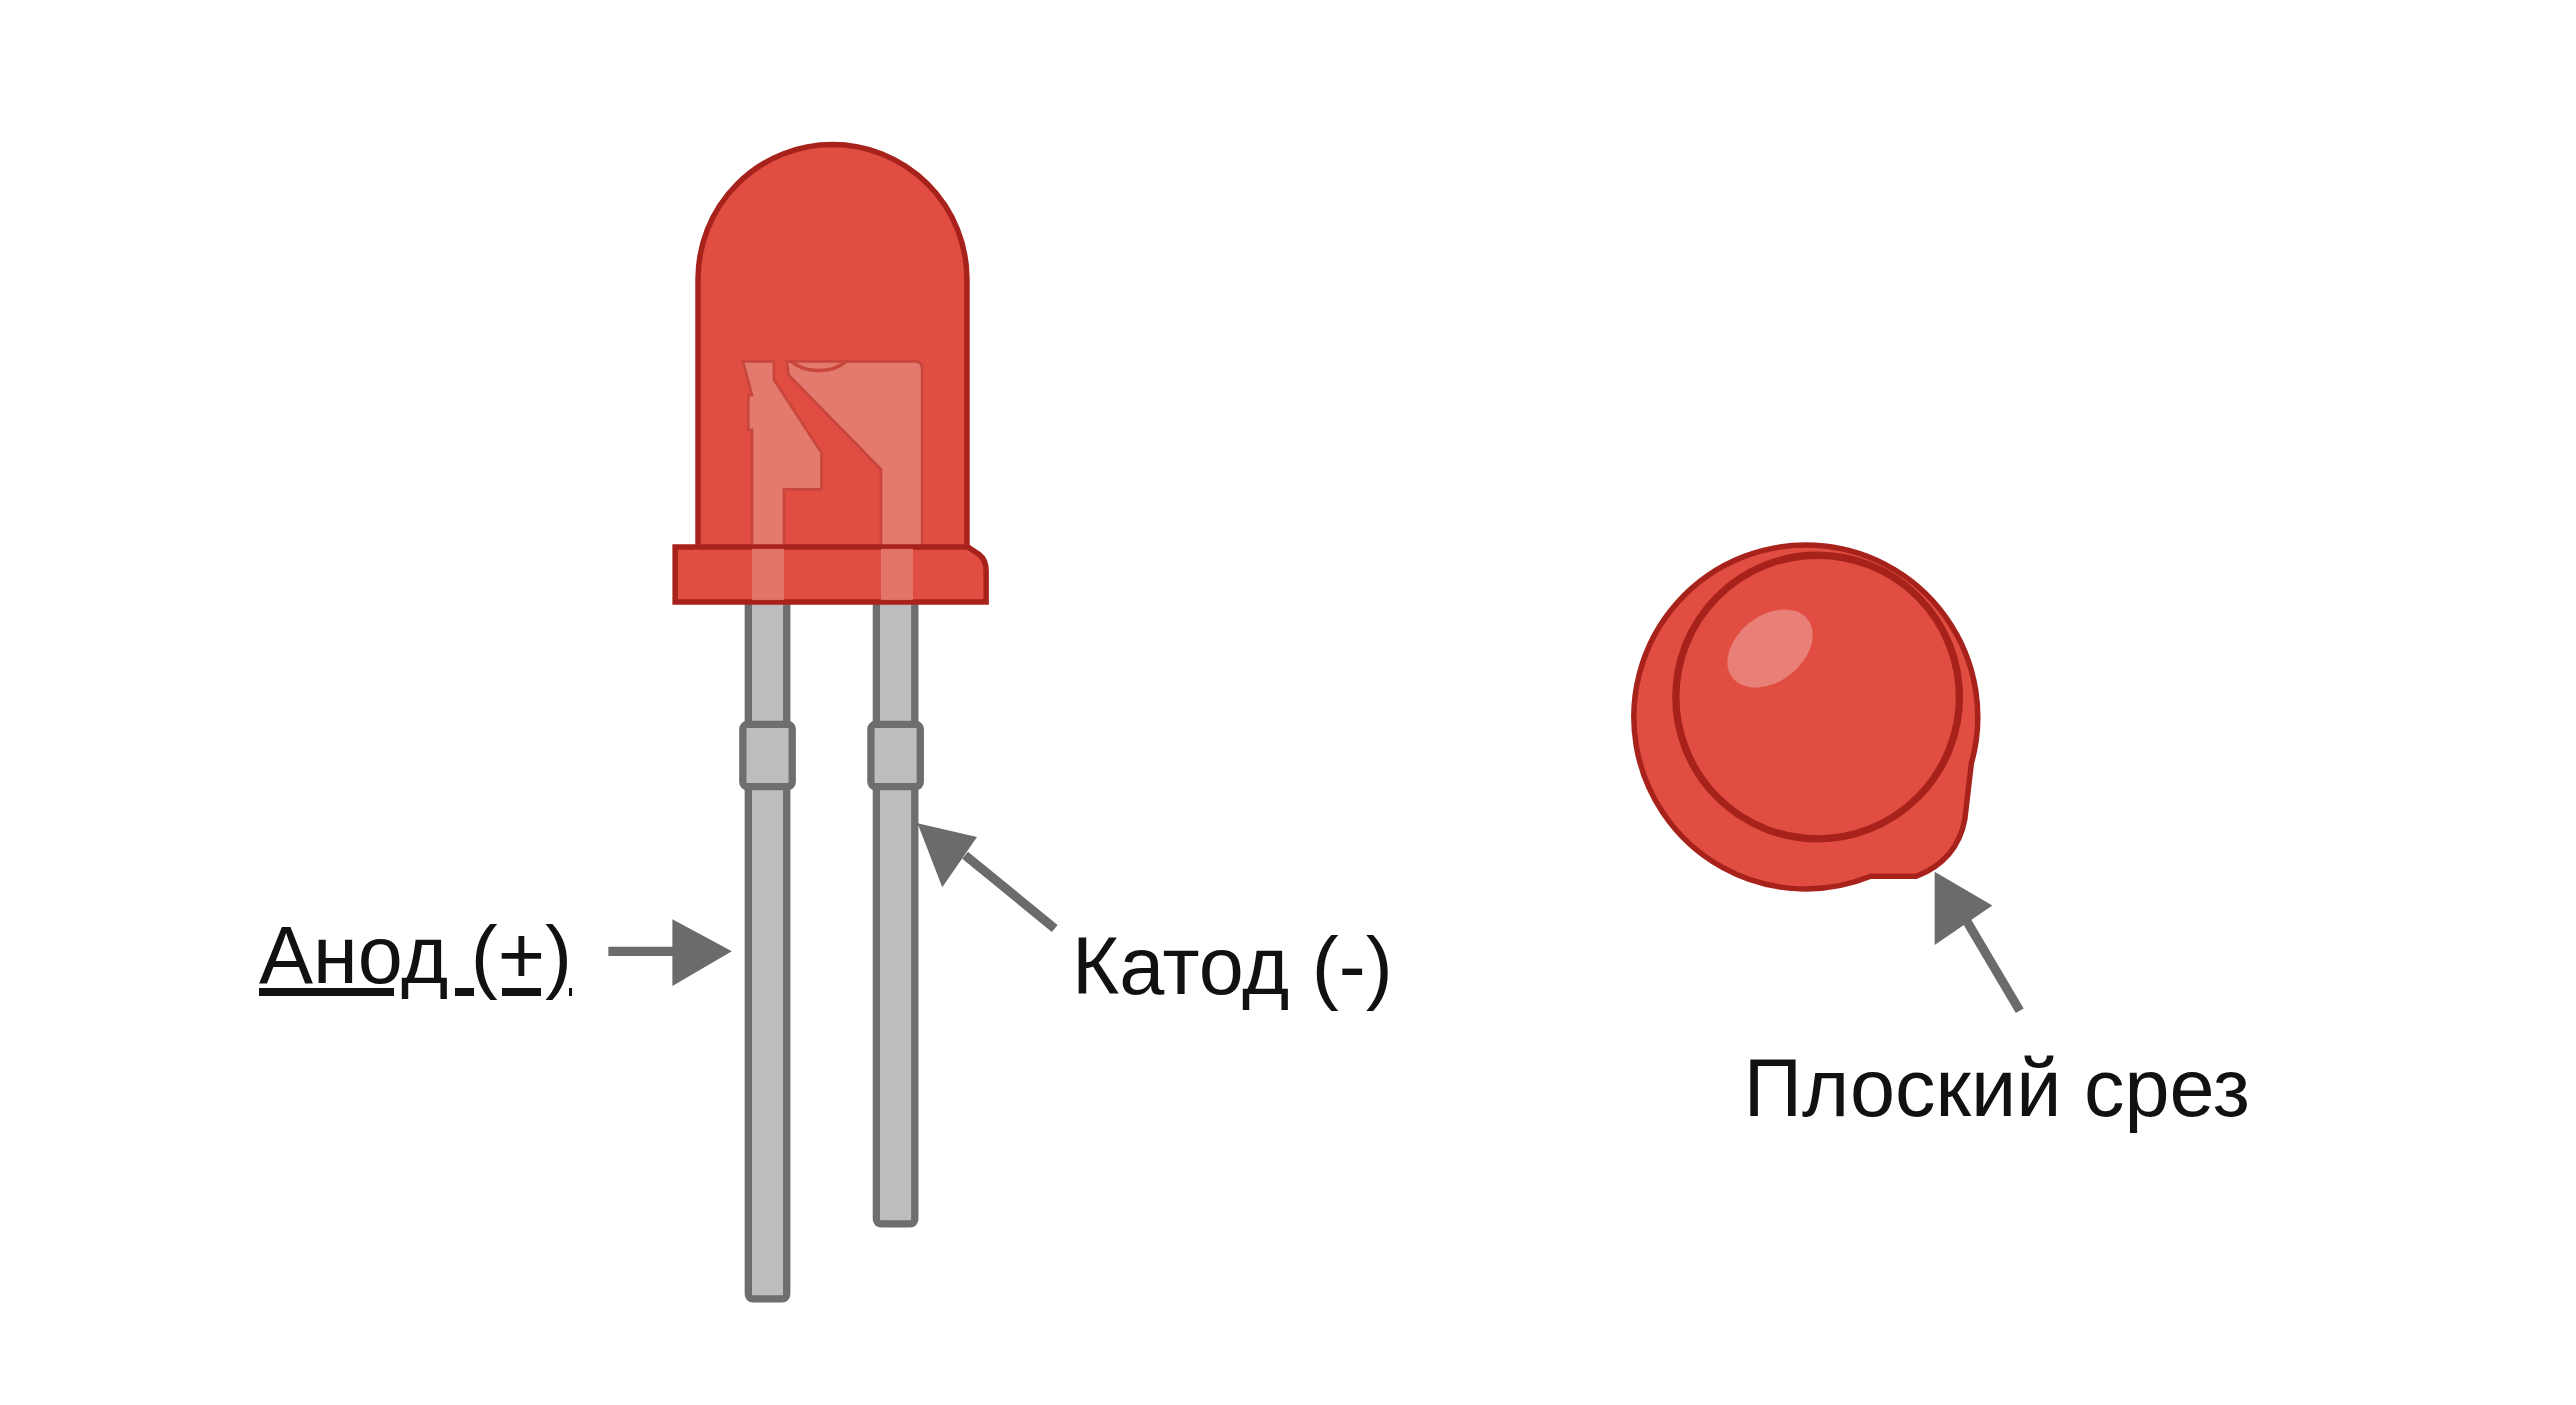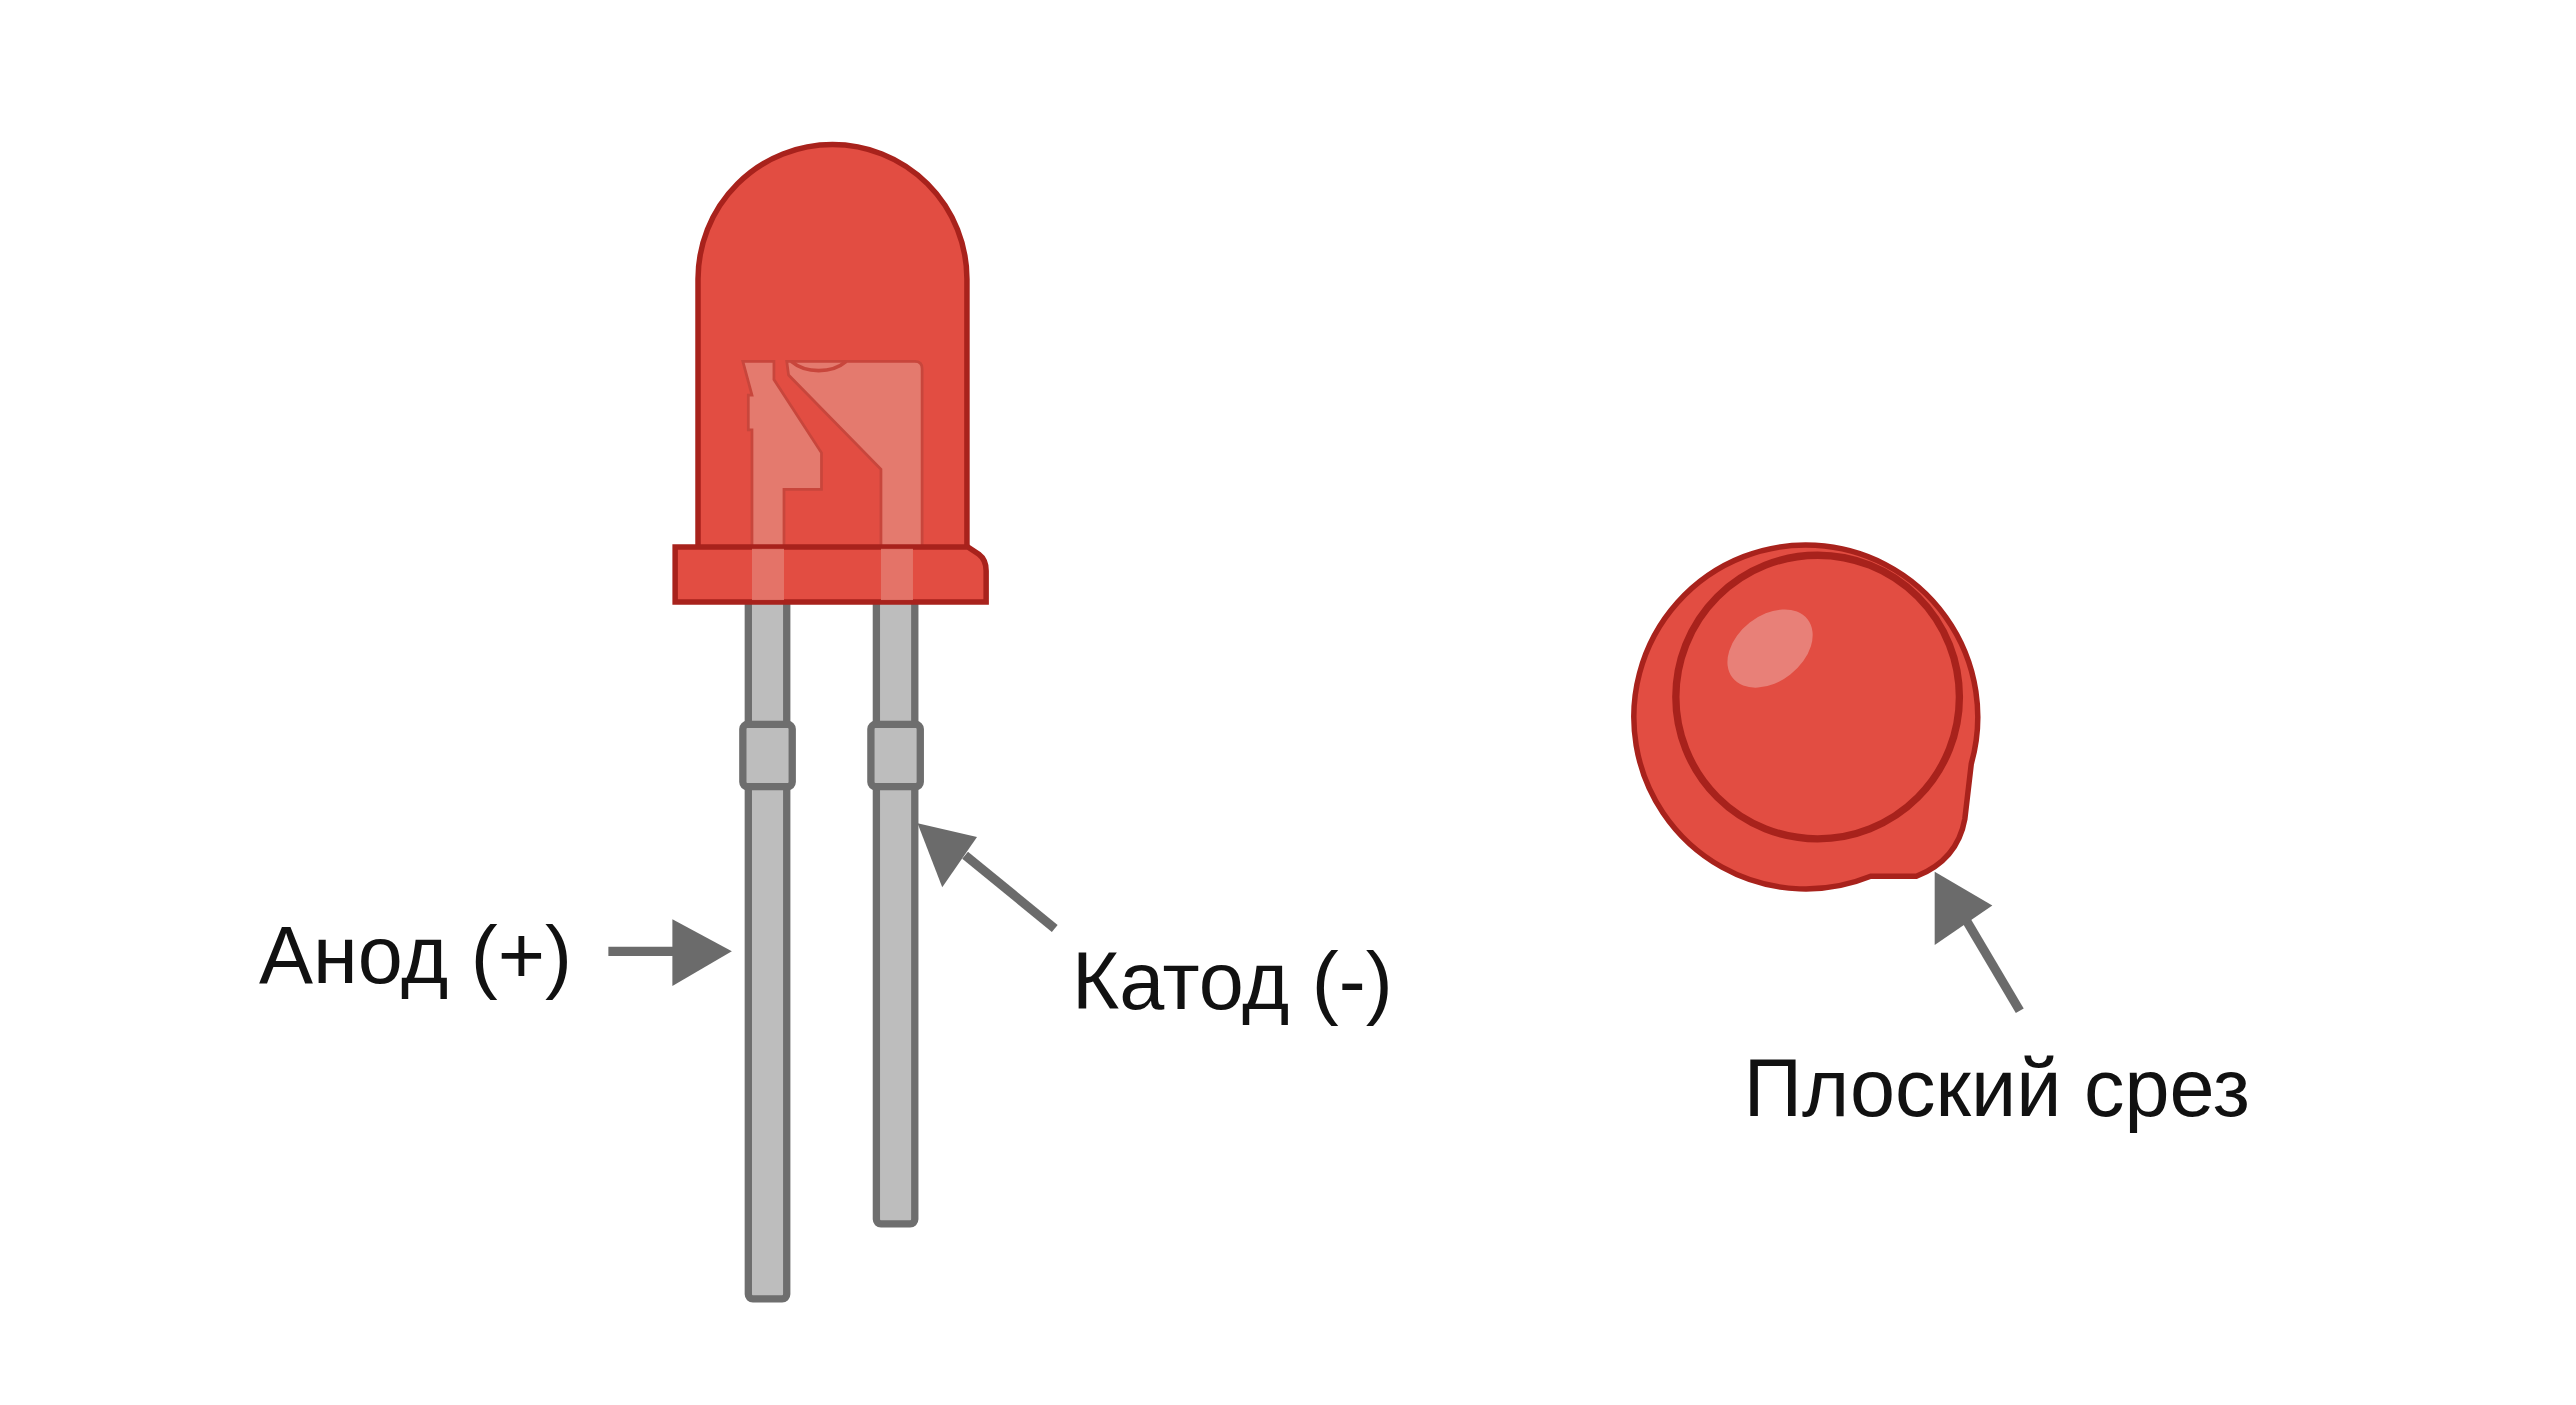--- a/index.html
+++ b/index.html
@@ -1,21 +1,21 @@
 <!DOCTYPE html>
 <html style="font-size:14.6px"><head>
 <meta charset="utf-8">
 <style>
   html, body { margin: 0; padding: 0; background: #ffffff; }
   body { width: 2576px; height: 1405px; position: relative; overflow: hidden;
          font-family: "Liberation Sans", "DejaVu Sans", sans-serif; }
   #stage { position: absolute; left: 0; top: 0; width: 2576px; height: 1405px; }
   .label { position: absolute; color: #111111; font-size: 81px; line-height: 1; white-space: nowrap; }
-  #anode-label { left: 259px; top: 915px; }
-  #cathode-label { left: 1072px; top: 926px; margin-top: 15px; }
+  #anode-label { left: 259px; top: 915px; text-decoration: underline; }
+  #cathode-label { left: 1072px; top: 926px; }
   #flat-label { left: 1665px; top: 1038px; width: 585px; text-align: center; line-height: 101px; }
   #flat-label span { display: block; text-align: right; }
 </style>
 </head>
 <body>
 
 <div id="stage">
   <svg width="2576" height="1405" viewBox="0 0 2816 1536" xmlns="http://www.w3.org/2000/svg" style="position:absolute;left:0;top:0">
 
     <g>

